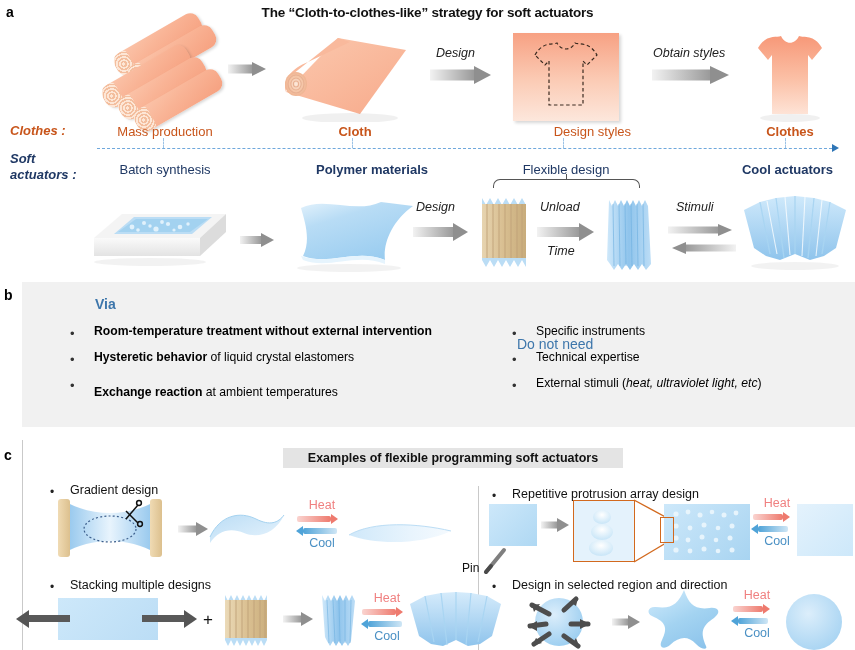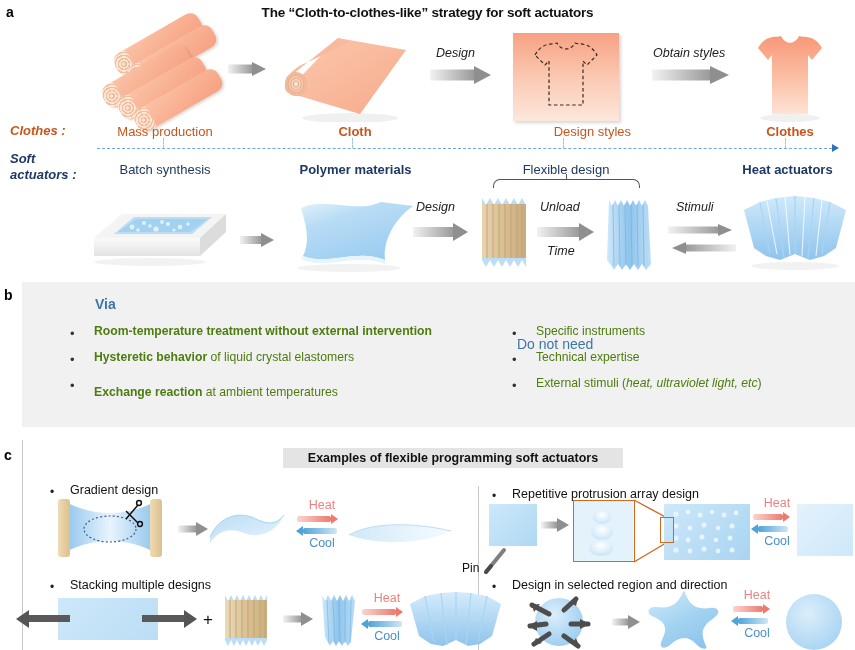--- a/index.html
+++ b/index.html
@@ -91,21 +91,21 @@
     background: linear-gradient(to bottom, #F7A183 0%, #FBCCB6 55%, #FDE7DC 100%);
     box-shadow: 2px 2px 3px rgba(0,0,0,0.16);
   }
 
   
   .panelb-box {
     background: #F1F1F1;
   }
   .b-head { font-size: 14px; color: #3D76AB; white-space: nowrap; }
   .b-head.bold { font-weight: bold; }
-  .b-item { font-size: 12.2px; color: #4d7c0f; white-space: nowrap; }
+  .b-item { font-size: 12.2px; color: #000000; white-space: nowrap; }
   .b-item b { font-weight: bold; }
   .b-item i { font-style: italic; }
   .b-bullet { font-size: 13px; color: #333; line-height: 1; }
   .b-tagline {
     font-size: 13.5px; font-weight: bold; font-style: italic; color: #B01116;
     white-space: nowrap; text-align: center; width: 100%;
   }
 
   
   .c-divider { width: 0; border-left: 1px solid #c9c9c9; }
@@ -264,23 +264,23 @@
   <div class="abs timeline-arrow" style="left:832px; top:144px;"></div>
   <div class="abs tick" style="left:163px; top:138px; height:10px;"></div>
   <div class="abs tick" style="left:352px; top:138px; height:10px;"></div>
   <div class="abs tick" style="left:563px; top:138px; height:10px;"></div>
   <div class="abs tick" style="left:785px; top:138px; height:10px;"></div>
 
   <div class="abs rowlabel soft" style="left:10px; top:152px;">Soft</div>
   <div class="abs rowlabel soft" style="left:10px; top:168px;">actuators :</div>
 
   <div class="abs stage-label navy" style="left:100px; top:162px; width:130px;">Batch synthesis</div>
-  <div class="abs stage-label navy b" style="left:283px; top:162px; width:145px;">Polymer materials</div>
+  <div class="abs stage-label navy b" style="left:283px; top:162px; width:145px;text-align:right;">Polymer materials</div>
   <div class="abs stage-label navy" style="left:501px; top:162px; width:130px;">Flexible design</div>
-  <div class="abs stage-label navy b" style="left:720px; top:162px; width:135px;">Heat actuators</div>
+  <div class="abs stage-label navy b" style="left:720px; top:162px; width:135px;">Cool actuators</div>
 
   <div class="abs" style="left:493px; top:179px; width:147px;">
     <div class="bracket" style="width:147px;"></div>
   </div>
   <div class="abs bracket-stem" style="left:566px; top:174px;"></div>
 
   <div class="abs" style="left:88px; top:196px; width:145px; height:72px;">
     <svg width="145" height="72" viewBox="0 0 145 72">
       <defs>
         <linearGradient id="dishg" x1="0" y1="0" x2="0" y2="1">

